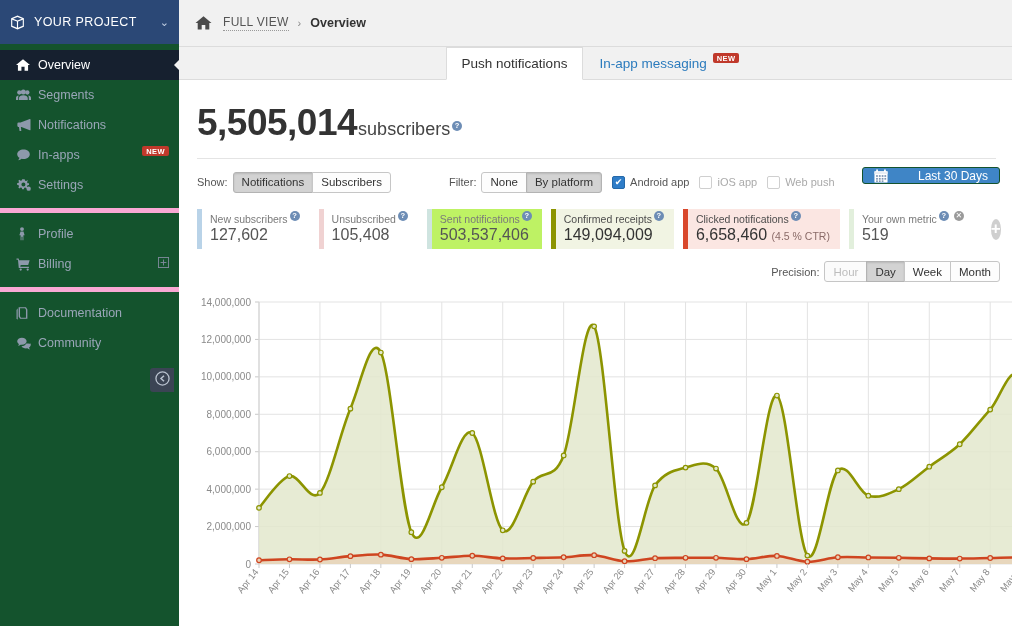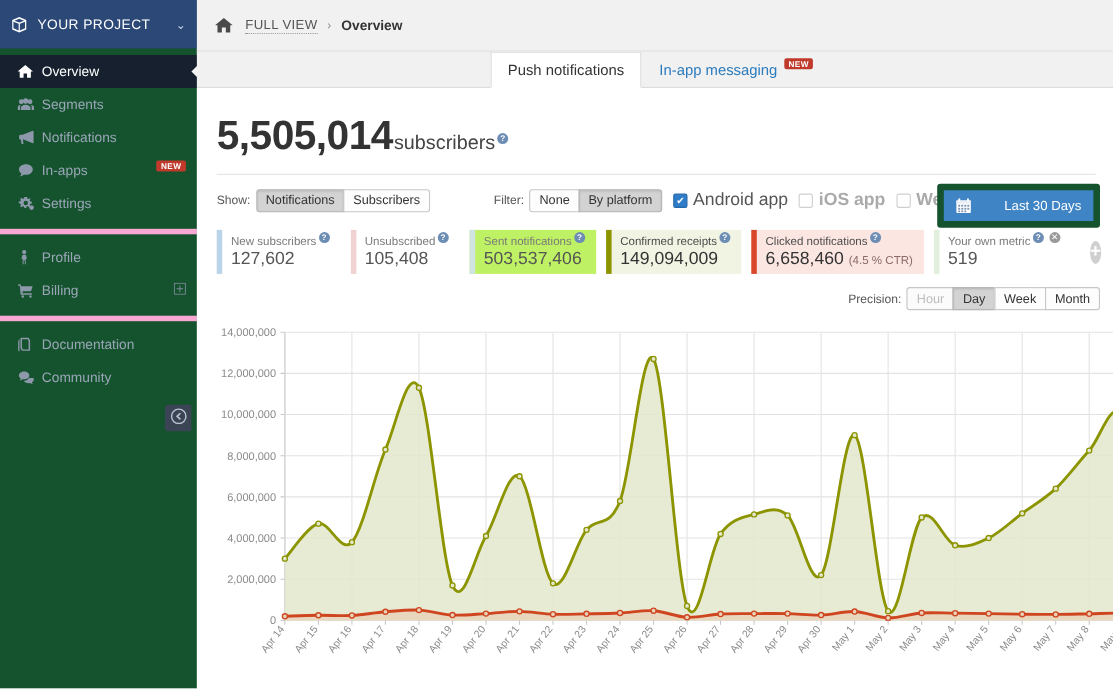--- a/index.html
+++ b/index.html
@@ -136,28 +136,28 @@
   .chk-wrap { display:flex; align-items:center; margin-left:10px; cursor:pointer; }
   .chk {
     width:13px;height:13px; border:1px solid #b4b4b4; background:#fff;
     border-radius:2px; display:flex; align-items:center; justify-content:center;
     margin-right:5px;
   }
   .chk.checked { background:#2f7dc8; border-color:#2569a9; }
   .chk.checked:after {
     content:"✔"; color:#fff; font-size:9px; line-height:1;
   }
-  .chk-lbl { font-size:16px; color:#555; }
-  .chk-wrap.dim .chk-lbl { color:#aaa;font-weight:bold; }
+  .chk-lbl { font-size:11px; color:#555; }
+  .chk-wrap.dim .chk-lbl { color:#aaa; }
   .chk-wrap.dim .chk { border-color:#cfcfcf; }
 
   .date-btn {
     position:absolute; right:0; top:-2px;
-    background:#3f85c6; color:#fff; border:6px solid #14532d;
-    height:40px; padding:0 11px; border-radius:3px;
+    background:#3f85c6; color:#fff; border:1px solid #14532d;
+    height:17px; padding:0 11px; border-radius:3px;
     display:flex;align-items:center; font-size:12px; cursor:pointer;gap:24px;
   }
   .cal-ico { margin-right:6px; display:flex; align-items:center; }
 
   
   .cards { display:flex; margin:14px 12px 0 18px; align-items:stretch; }
   .card {
     display:flex; min-height:40px; margin-right:9px;
   }
   .card .bar { width:5px; flex:0 0 5px; }

